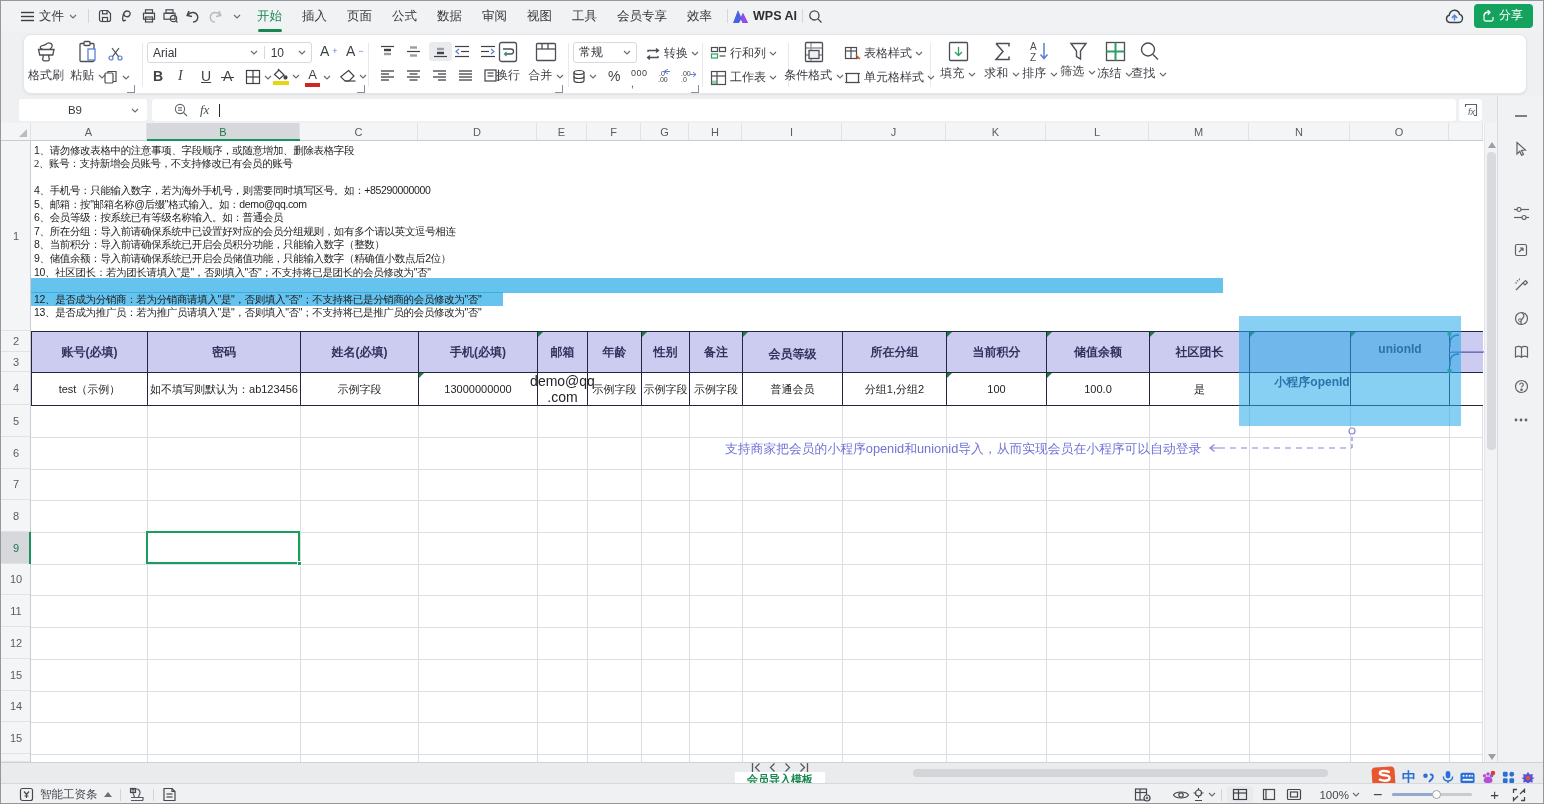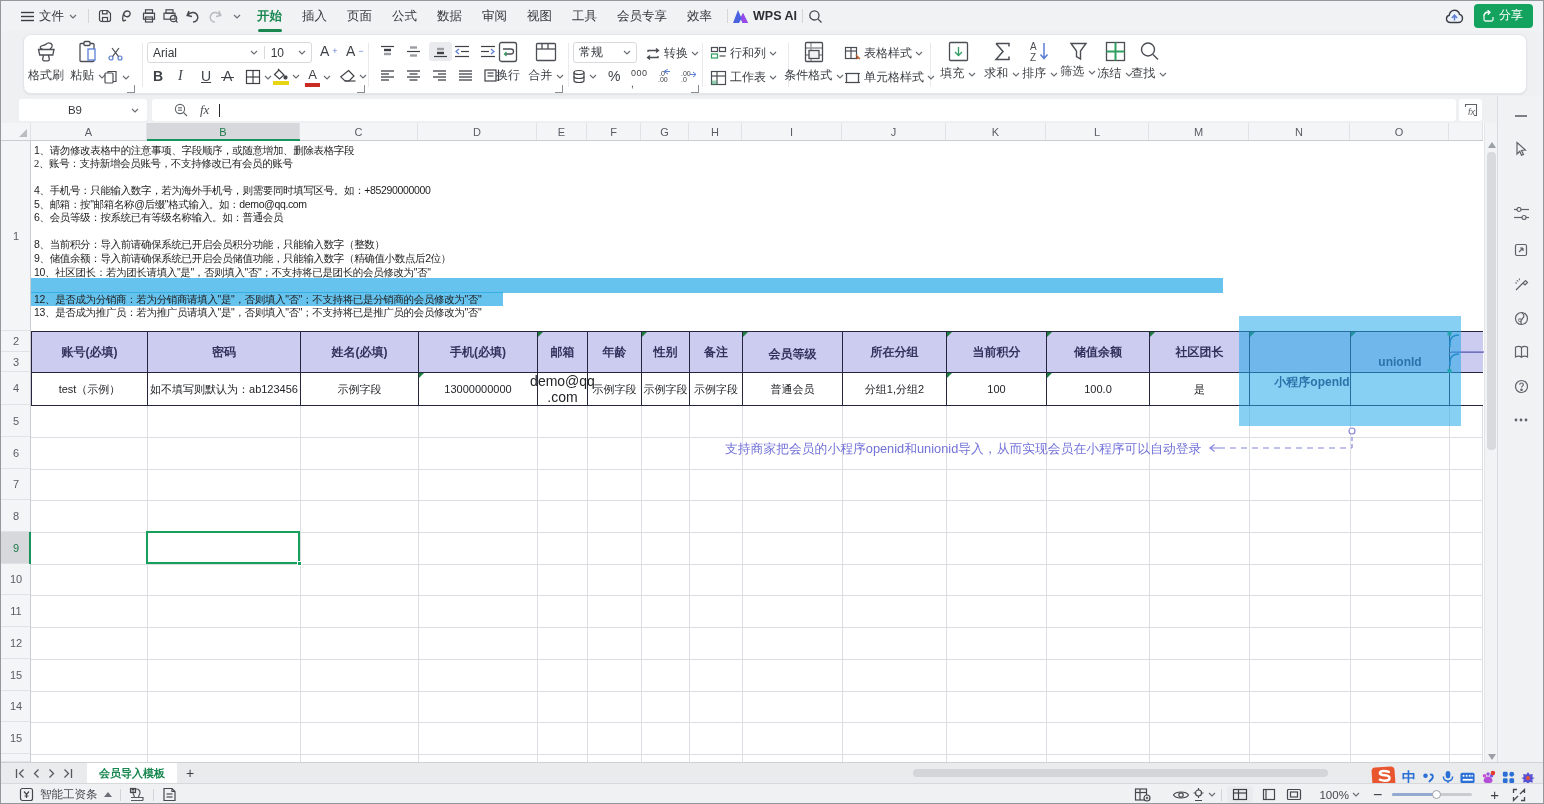--- a/index.html
+++ b/index.html
@@ -11,21 +11,21 @@
 
   
   .titlebar { position:absolute; left:0; top:0; width:100%; height:30px; background:#f0f2f4; display:flex; align-items:center; }
   .tb-left { display:flex; align-items:center; gap:2px; padding-left:16px; }
   .menu-btn { display:flex; align-items:center; gap:5px; color:#35383d; font-size:12.5px; padding:2px 4px; }
   .tb-divider { width:1px; height:14px; background:#d4d6d9; margin:0 5px; }
   .qat { display:flex; align-items:center; gap:5px; }
   .qat .ic { width:17px; height:17px; display:flex; align-items:center; justify-content:center; }
   .tabs { display:flex; align-items:center; margin-left:2px; }
   .mtab { position:relative; margin:0 1px; padding:5px 9px; font-size:12.5px; color:#35383d; cursor:default; white-space:nowrap; }
-  .mtab.active { color:#17874f; font-weight:bold; }
+  .mtab.active { color:#17874f; font-weight:normal; }
   .mtab.active::after { content:""; position:absolute; left:50%; transform:translateX(-50%); bottom:-2px; width:24px; height:3px; border-radius:2px; background:#17874f; }
   .wpsai { display:flex; align-items:center; gap:5px; font-size:12.5px; color:#2c2e33; font-weight:bold; }
   .tb-right { position:absolute; right:10px; top:0; height:30px; display:flex; align-items:center; gap:10px; }
   .share-btn { display:flex; align-items:center; gap:4px; background:#13a35e; color:#fff; font-size:12px; padding:3px 10px 4px 8px; border-radius:4px; }
 
   
   .ribbon-card { position:absolute; left:22px; top:33px; width:1504px; height:60px; background:#ffffff; border:1px solid #e4e6e9; border-radius:8px; box-shadow:0 1px 2px rgba(60,64,67,.08); }
   .rb-divider { position:absolute; top:8px; width:1px; height:44px; background:#e7e9ec; }
   .rb-label { font-size:12px; color:#3a3d42; white-space:nowrap; }
   .rb-item { position:absolute; display:flex; align-items:center; gap:3px; }
@@ -64,21 +64,21 @@
 
   
   .vscroll { position:absolute; left:1483px; top:122px; width:13px; height:639px; background:#f2f3f5; border-left:1px solid #e3e5e8; }
   .vthumb { position:absolute; left:2px; width:9px; border-radius:4px; background:#d8dadd; }
 
   
   .rightstrip { position:absolute; left:1496px; top:95px; width:47px; height:666px; background:#f1f2f4; border-left:1px solid #dadcdf; }
   .rs-ic { position:absolute; left:14px; width:18px; height:18px; display:flex; align-items:center; justify-content:center; }
 
   
-  .tabbar { position:absolute; left:0; top:761px; width:1544px; height:21px; background:#e9ebed; border-top:1px solid #cfd2d5; display:flex; align-items:center; }
+  .tabbar { position:absolute; left:0; top:761px; width:1544px; height:21px; background:#e9ebed; border-top:1px solid #cfd2d5; display:flex; align-items:center;flex-direction:column; }
   .sheetnav { display:flex; align-items:center; gap:8px; padding-left:14px; }
   .sheettab { margin-left:14px; height:21px; background:#ffffff; display:flex; align-items:center; padding:0 12px; font-size:11px; font-weight:bold; color:#17874f; }
   .addsheet { margin-left:9px; color:#3c3f44; font-size:14px; }
   .hthumb { position:absolute; left:912px; top:6px; width:415px; height:8px; border-radius:4px; background:#d3d5d8; }
   .statusbar { position:absolute; left:0; top:782px; width:1544px; height:22px; background:#eff1f3; border-top:1px solid #d6d8db; display:flex; align-items:center; font-size:11.5px; color:#45484d; }
   .sb-div { width:1px; height:12px; background:#d2d4d7; margin:0 8px; }
   .ime { position:absolute; top:765px; display:flex; align-items:center; }
 
   .car { width:8px; height:5px; }
   .car polyline { fill:none; stroke:#6b6f75; stroke-width:1.2; }
@@ -694,39 +694,40 @@
       <div class="td-cell" style="left: 742px; top: 250px; width: 99px; height: 32px;">普通会员</div>
       <div class="th-cell" style="left: 842px; top: 209px; width: 103px; height: 40px;">所在分组</div>
       <div class="td-cell" style="left: 842px; top: 250px; width: 103px; height: 32px;">分组1,分组2</div>
       <div class="th-cell" style="left: 946px; top: 209px; width: 99px; height: 40px;">当前积分</div>
       <div class="td-cell" style="left: 946px; top: 250px; width: 99px; height: 32px;">100</div>
       <div class="th-cell" style="left: 1046px; top: 209px; width: 102px; height: 40px;">储值余额</div>
       <div class="td-cell" style="left: 1046px; top: 250px; width: 102px; height: 32px;">100.0</div>
       <div class="th-cell" style="left: 1149px; top: 209px; width: 99px; height: 40px;">社区团长</div>
       <div class="td-cell" style="left: 1149px; top: 250px; width: 99px; height: 32px;">是</div>
       <div class="th-cell" style="left: 1261px; top: 209px; width: 100px; height: 28px; margin-top: 36px;">小程序openId</div>
-      <div class="th-cell" style="left: 1350px; top: 222px; width: 98px; height: 34px;">unionId</div>
+      <div class="th-cell" style="left: 1350px; top: 209px; width: 98px; height: 34px;">unionId</div>
       <div class="tri" style="left: 537px; top: 209px;"></div>
       <div class="tri" style="left: 641px; top: 209px;"></div>
       <div class="tri" style="left: 742px; top: 209px;"></div>
       <div class="tri" style="left: 946px; top: 209px;"></div>
       <div class="tri" style="left: 1046px; top: 209px;"></div>
       <div class="tri" style="left: 1149px; top: 209px;"></div>
       <div class="tri" style="left: 1249px; top: 209px;"></div>
       <div class="tri" style="left: 1350px; top: 209px;"></div>
       <div class="tri" style="left: 418px; top: 250px;"></div>
       <div class="tri" style="left: 946px; top: 250px;"></div>
       <div class="tri" style="left: 1046px; top: 250px;"></div>
       <div class="hl-band" style="top: 155px; width: 1192px; height: 14.55px;"></div>
       <div class="hl-band" style="top: 168.55px; width: 472px; height: 14.55px;"></div>
       <div class="note-line" style="top: 20.6px; left: 33px;">1、请勿修改表格中的注意事项、字段顺序，或随意增加、删除表格字段</div>
       <div class="note-line" style="top: 34.15px; left: 33px; font-family: Liberation Serif, serif;">2、账号：支持新增会员账号，不支持修改已有会员的账号</div>
       <div class="note-line" style="top: 61.25px; left: 33px;">4、手机号：只能输入数字，若为海外手机号，则需要同时填写区号。如：+85290000000</div>
       <div class="note-line" style="top: 74.8px; left: 33px;">5、邮箱：按"邮箱名称@后缀"格式输入。如：demo@qq.com</div>
       <div class="note-line" style="top: 88.35px; left: 33px;">6、会员等级：按系统已有等级名称输入。如：普通会员</div>
+      <div class="note-line" style="top: 101.9px; left: 33px;">7、所在分组：导入前请确保系统中已设置好对应的会员分组规则，如有多个请以英文逗号相连</div>
       <div class="note-line" style="top: 115.45px; left: 33px;">8、当前积分：导入前请确保系统已开启会员积分功能，只能输入数字（整数）</div>
       <div class="note-line" style="top: 129px; left: 33px;">9、储值余额：导入前请确保系统已开启会员储值功能，只能输入数字（精确值小数点后2位）</div>
       <div class="note-line" style="top: 142.55px; left: 33px;">10、社区团长：若为团长请填入"是"，否则填入"否"；不支持将已是团长的会员修改为"否"</div>
       <div class="note-line" style="top: 169.65px; left: 33px;">12、是否成为分销商：若为分销商请填入"是"，否则填入"否"；不支持将已是分销商的会员修改为"否"</div>
       <div class="note-line" style="top: 183.2px; left: 33px;">13、是否成为推广员：若为推广员请填入"是"，否则填入"否"；不支持将已是推广员的会员修改为"否"</div>
       <svg width="40" height="46" style="position: absolute; left: 1444px; top: 206px;">
         <path d="M14 6 q -9 0 -9 8 v 4" fill="none" stroke="#1f6fa8" stroke-width="1.6"></path>
         <path d="M14 25 q -9 0 -9 8 v 4" fill="none" stroke="#1f6fa8" stroke-width="1.6"></path>
         <line x1="6" y1="23" x2="39" y2="23" stroke="#7c7ccf" stroke-width="1.5"></line>
         <rect x="2.5" y="2.5" width="4" height="4" fill="#21a366"></rect>

